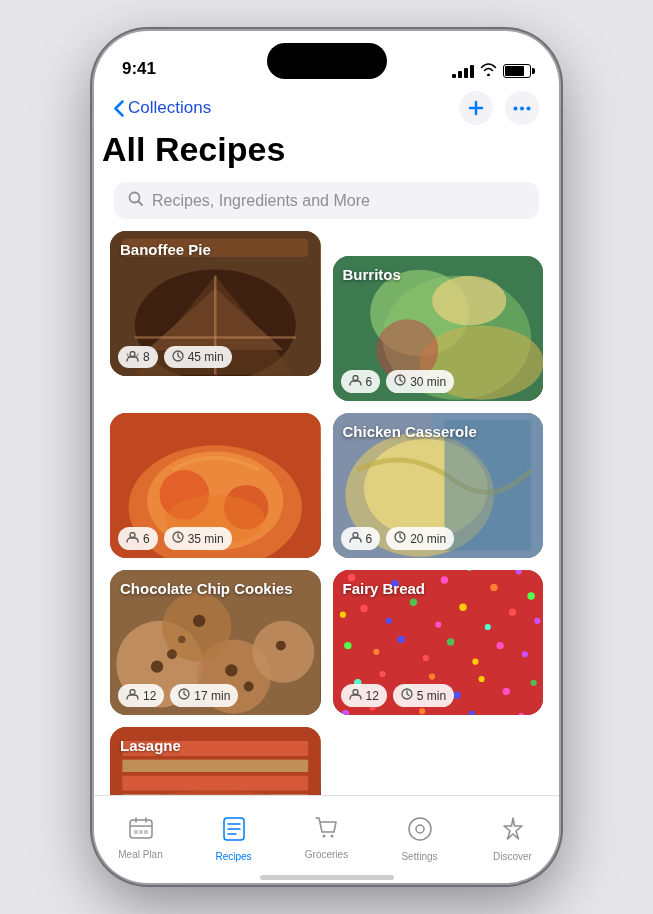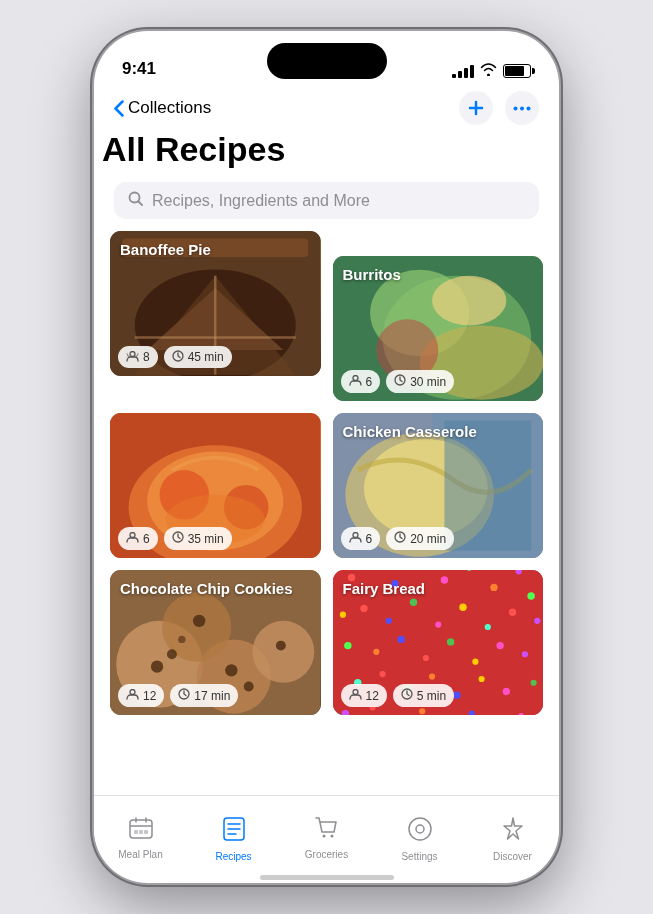--- a/index.html
+++ b/index.html
@@ -110,21 +110,21 @@
       align-items: center;
       justify-content: space-between;
       padding: 4px 20px 4px;
       flex-shrink: 0;
     }
 
     .back-btn {
       display: flex;
       align-items: center;
       gap: 4px;
-      color: #000000;
+      color: #1d4ed8;
       font-size: 17px;
       cursor: pointer;
     }
 
     .nav-actions {
       display: flex;
       gap: 12px;
     }
 
     .nav-action-btn {
@@ -182,21 +182,21 @@
       padding: 0 16px;
     }
 
     .recipes-grid {
       display: grid;
       grid-template-columns: 1fr 1fr;
       gap: 12px;
     }
 
     .recipe-card {
-      border-radius: 11px;
+      border-radius: 16px;
       overflow: hidden;
       position: relative;
       height: 145px;
       cursor: pointer;
     }
 
     
     .recipe-bg-banoffee { background: linear-gradient(135deg, #5a3e28 0%, #8b5e3c 30%, #c4904a 60%, #6b4423 100%); }
     .recipe-bg-burritos { background: linear-gradient(135deg, #4a7c59 20%, #7db87a 40%, #c8b86a 70%, #8a6040 100%); margin-top: 25px; }
     .recipe-bg-butter-chicken { background: linear-gradient(135deg, #c0522a 20%, #e8834a 40%, #f4a050 60%, #d4602a 100%); }
@@ -615,20 +615,32 @@
               <svg width="12" height="12" viewBox="0 0 12 12" fill="none">
                   <circle cx="6" cy="6" r="5" stroke="#555" stroke-width="1.3"></circle>
                   <path d="M6 3V6L8 7.5" stroke="#555" stroke-width="1.3" stroke-linecap="round"></path>
                 </svg>
             </span>
             <span>5 min</span>
           </div>
         </div>
       </div>
 
+      <div class="recipe-card recipe-bg-lasagne" style="height:90px;">
+        <div class="recipe-overlay"></div>
+        <svg style="position:absolute;inset:0;width:100%;height:100%" viewBox="0 0 170 90" preserveAspectRatio="xMidYMid slice">
+          <rect x="0" y="0" width="170" height="90" fill="#b04020"></rect>
+          <rect x="10" y="20" width="150" height="12" fill="#e06040" opacity="0.8"></rect>
+          <rect x="10" y="35" width="150" height="10" fill="#c8b070" opacity="0.7"></rect>
+          <rect x="10" y="48" width="150" height="12" fill="#e06040" opacity="0.8"></rect>
+          <rect x="10" y="63" width="150" height="10" fill="#c8b070" opacity="0.7"></rect>
+          <ellipse cx="85" cy="75" rx="70" ry="15" fill="#d05030" opacity="0.5"></ellipse>
+        </svg>
+        <div class="recipe-name">Lasagne</div>
+      </div>
 
 
     </div>
   </div>
 
   <div class="tab-bar">
 
     <div class="tab-item">
       <span class="tab-icon">
         <svg width="26" height="24" viewBox="0 0 26 24" fill="none">

